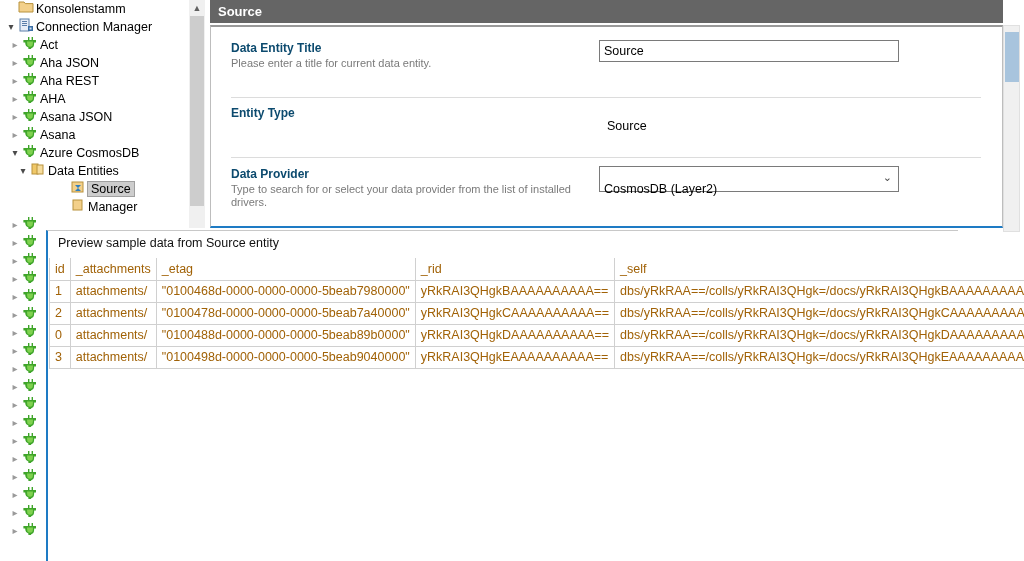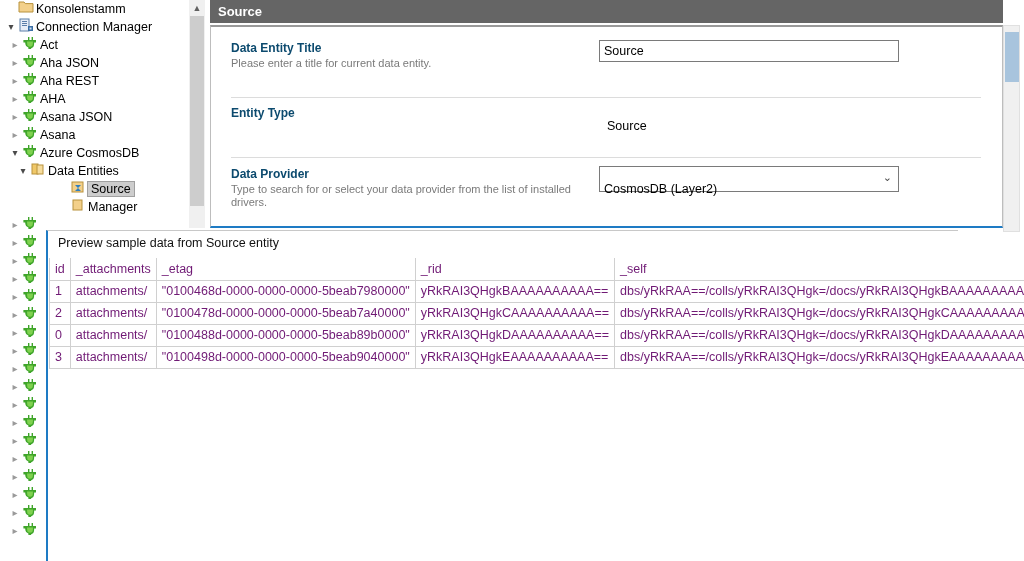--- a/index.html
+++ b/index.html
@@ -112,21 +112,21 @@
     font-size: 12.5px; color: #111;
   }
   #preview-grid {
     position: absolute; left: 1px; top: 27px; width: 977px; height: 100px;
   }
   table.grid { border-collapse: collapse; table-layout: fixed; }
   table.grid th, table.grid td {
     border: 1px solid #d0d0d0;
     font-size: 12.5px; font-weight: normal;
     text-align: left; padding: 2px 5px;
-    height: 22px; color: #701a75;
+    height: 22px; color: #a16207;
     white-space: nowrap; overflow: hidden;
     background: #fff;
   }
   table.grid th { border-top: none; padding-top: 3px; }
 </style>
 </head>
 <body>
 
 <div id="root">
 

